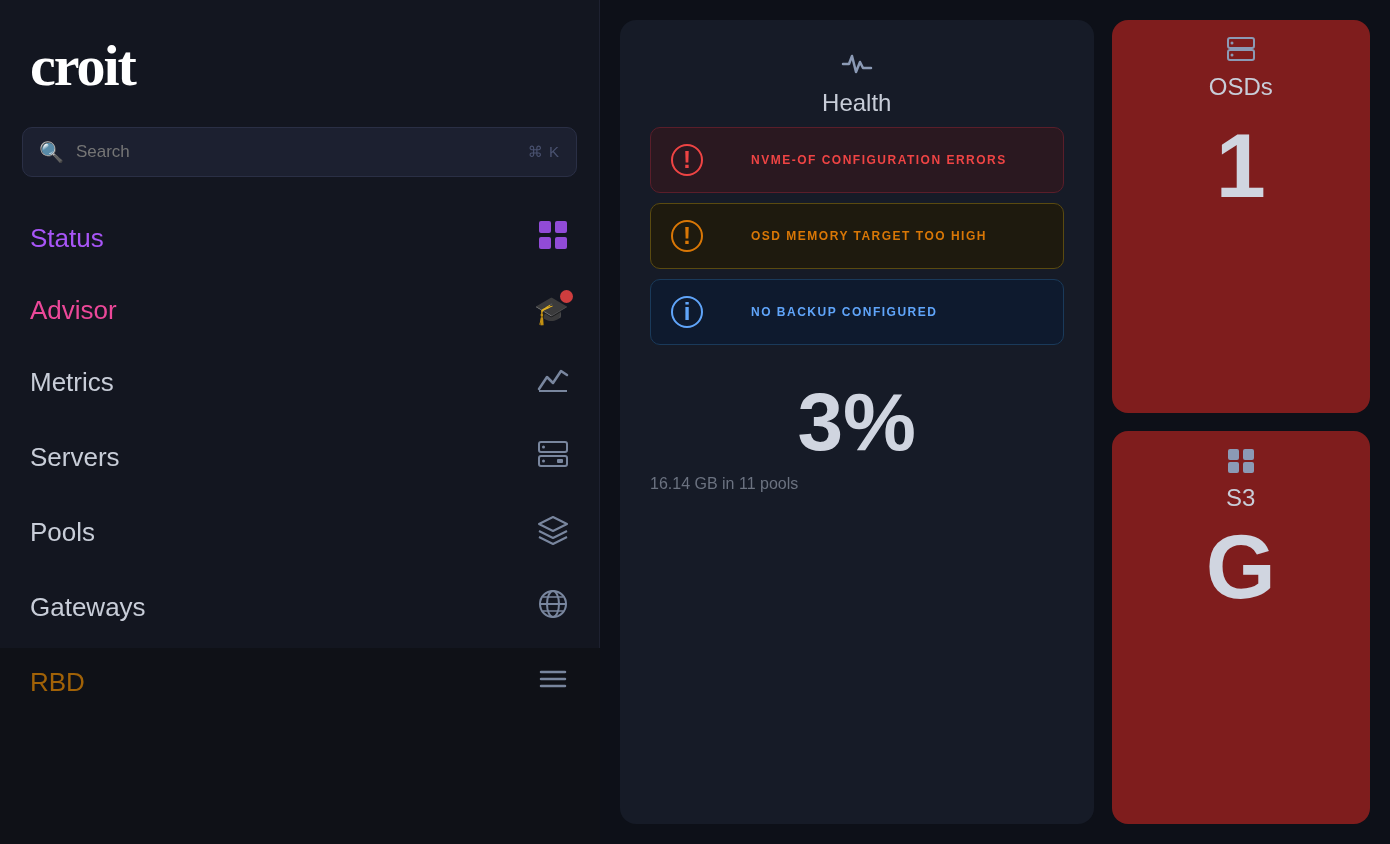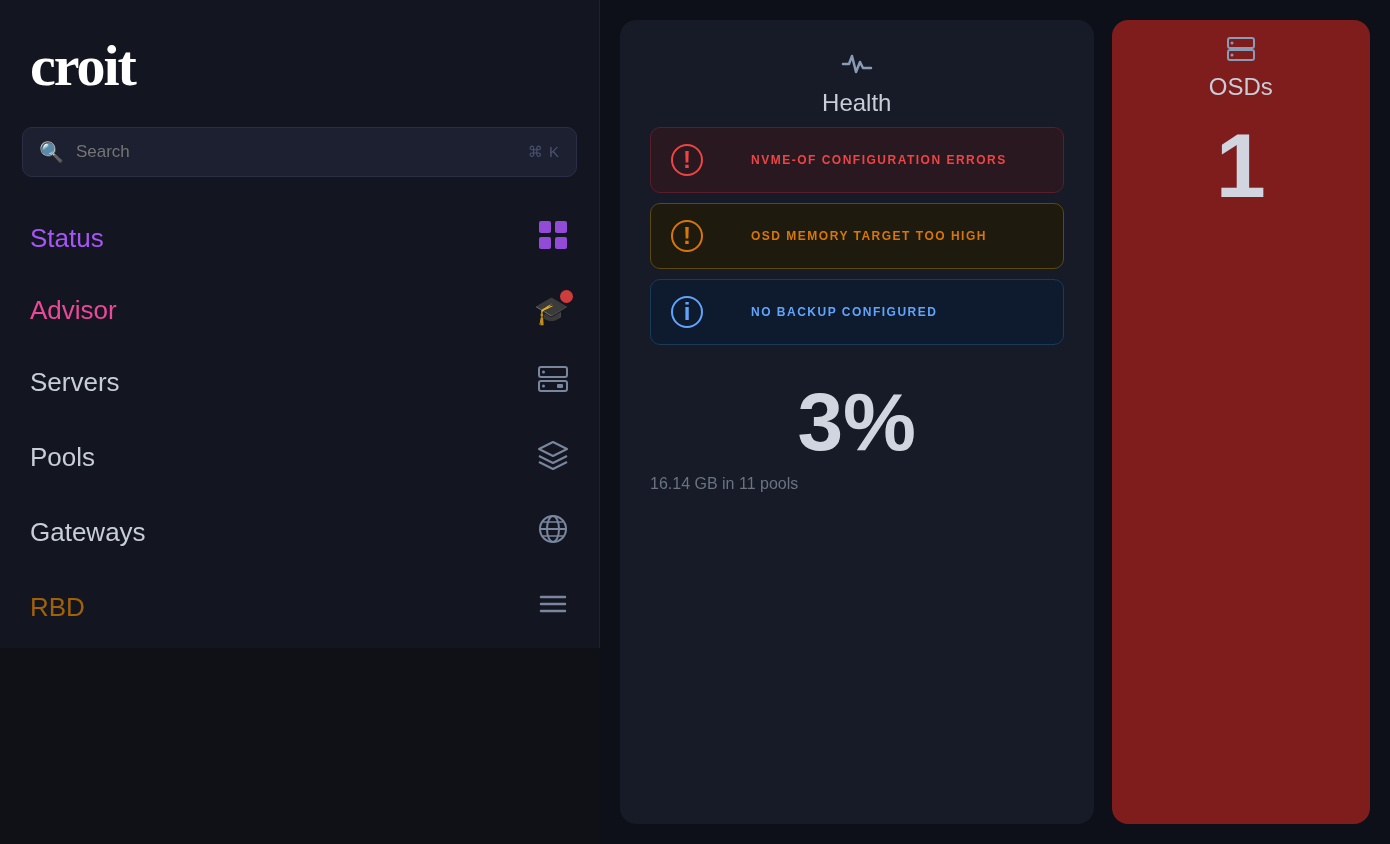--- a/index.html
+++ b/index.html
@@ -306,20 +306,29 @@
   </div>
 
   <div class="nav-item nav-item-advisor">
     <span class="nav-label">Advisor</span>
     <span class="nav-icon advisor-icon-wrap">
       <span style="font-size:28px;">🎓</span>
       <span class="advisor-badge"></span>
     </span>
   </div>
 
+  <div class="nav-item nav-item-metrics">
+    <span class="nav-label">Metrics</span>
+    <span class="nav-icon">
+      <svg width="32" height="32" viewBox="0 0 32 32" fill="none">
+        <polyline points="2,26 10,14 16,20 24,8 30,12" stroke="#8b9ab5" stroke-width="2.5" fill="none" stroke-linejoin="round" stroke-linecap="round"></polyline>
+        <line x1="2" y1="28" x2="30" y2="28" stroke="#8b9ab5" stroke-width="2"></line>
+      </svg>
+    </span>
+  </div>
 
   <div class="nav-item nav-item-servers">
     <span class="nav-label">Servers</span>
     <span class="nav-icon">
       <svg width="32" height="32" viewBox="0 0 32 32" fill="none">
         <rect x="2" y="4" width="28" height="10" rx="2" fill="none" stroke="#8b9ab5" stroke-width="2"></rect>
         <rect x="2" y="18" width="28" height="10" rx="2" fill="none" stroke="#8b9ab5" stroke-width="2"></rect>
         <circle cx="6.5" cy="9" r="1.5" fill="#8b9ab5"></circle>
         <circle cx="6.5" cy="23" r="1.5" fill="#8b9ab5"></circle>
         <rect x="20" y="21" width="6" height="4" rx="1" fill="#8b9ab5"></rect>
@@ -409,15 +418,29 @@
             <rect x="2" y="16" width="26" height="10" rx="2" fill="none" stroke="#8b9ab5" stroke-width="2"></rect>
             <circle cx="6" cy="9" r="1.5" fill="#8b9ab5"></circle>
             <circle cx="6" cy="21" r="1.5" fill="#8b9ab5"></circle>
           </svg>
         </span>
         <span class="card-header-title">OSDs</span>
       </div>
       <div class="osds-number">1</div>
     </div>
 
+    <div class="side-card">
+      <div class="card-header">
+        <span class="card-header-icon">
+          <svg width="30" height="30" viewBox="0 0 30 30" fill="none">
+            <rect x="2" y="4" width="11" height="11" rx="2" fill="#8b9ab5"></rect>
+            <rect x="17" y="4" width="11" height="11" rx="2" fill="#8b9ab5"></rect>
+            <rect x="2" y="17" width="11" height="11" rx="2" fill="#8b9ab5"></rect>
+            <rect x="17" y="17" width="11" height="11" rx="2" fill="#8b9ab5"></rect>
+          </svg>
+        </span>
+        <span class="card-header-title">S3</span>
+      </div>
+      <div class="right-partial">G</div>
+    </div>
 
   </div>
 </div>
 
 </body></html>

